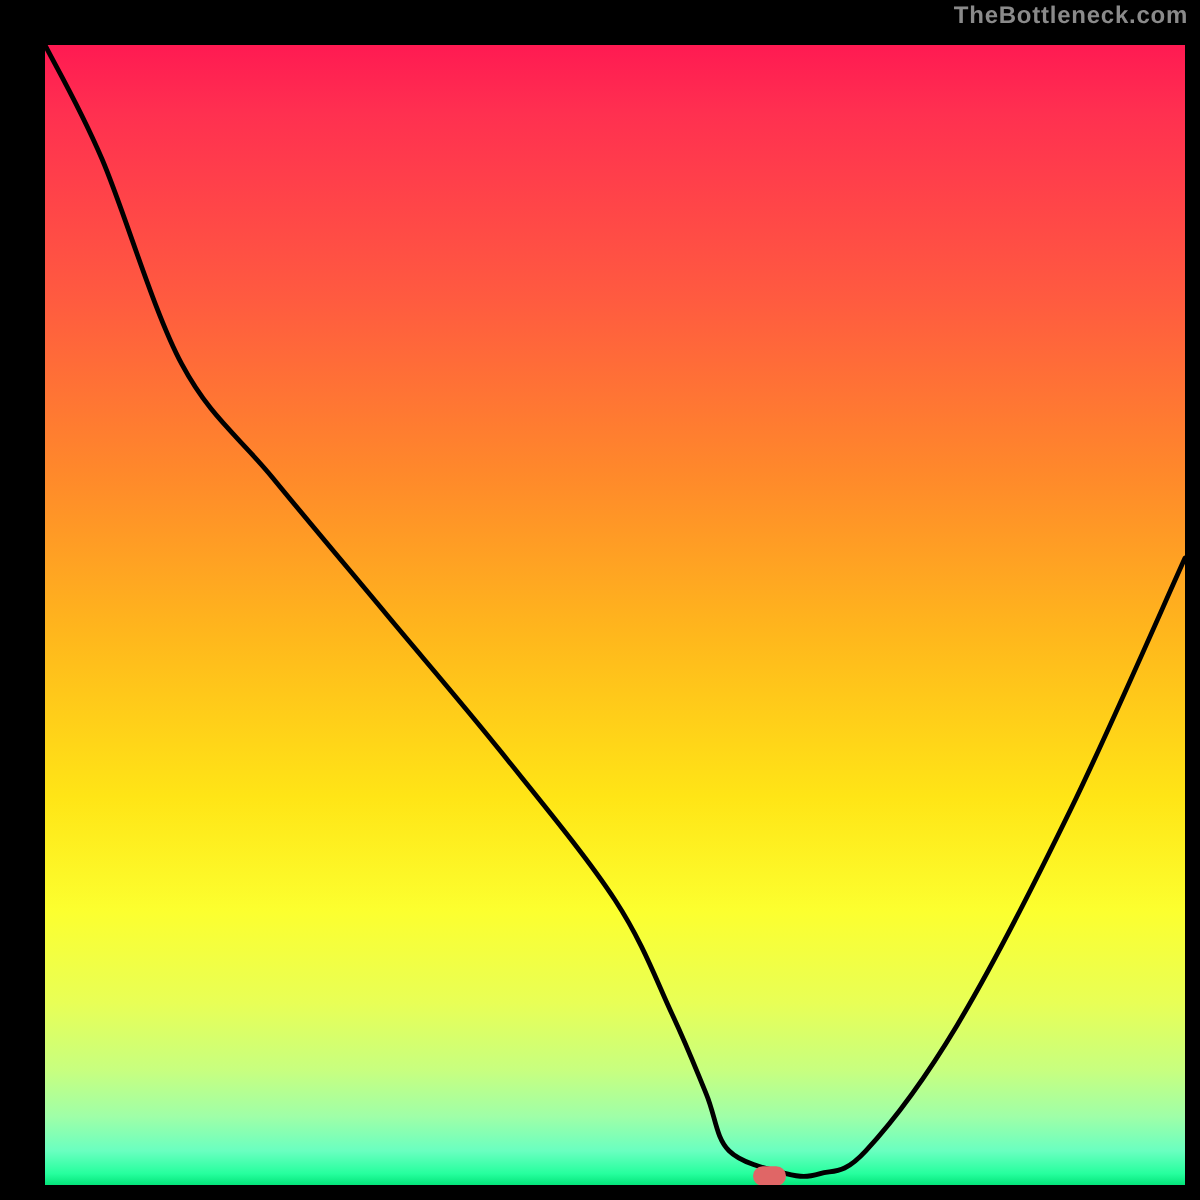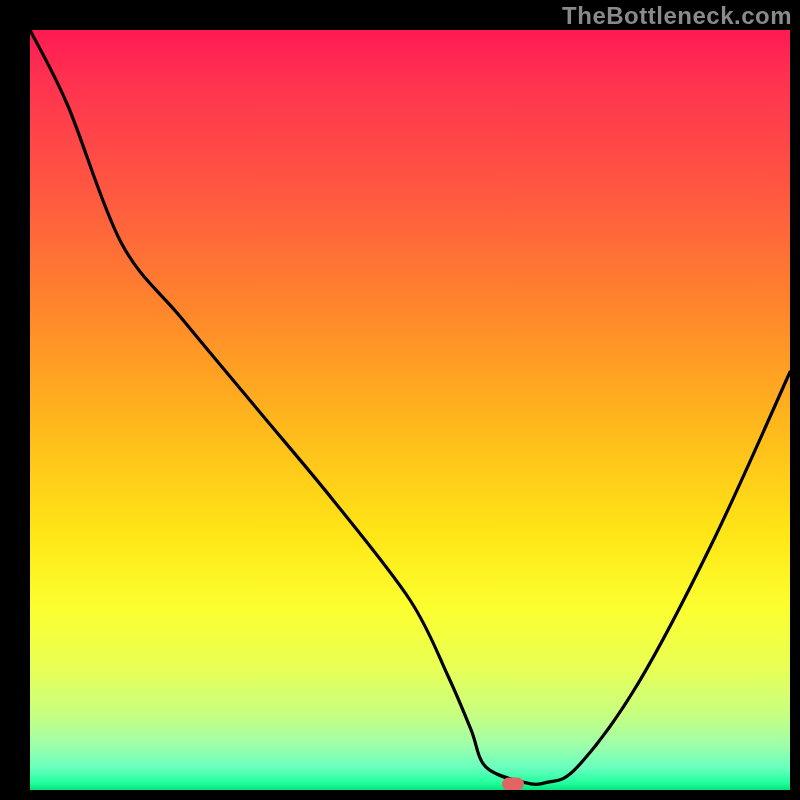--- a/index.html
+++ b/index.html
@@ -14,21 +14,21 @@
     position: relative;
     width: 800px;
     height: 800px;
     background: #000;
   }
   .watermark {
     position: absolute;
     top: 2px;
     right: 8px;
     font-family: Arial, Helvetica, sans-serif;
-    font-size: 24px;
+    font-size: 16px;
     font-weight: 600;
     color: #8a8a8a;
     letter-spacing: 0.5px;
     z-index: 10;
   }
   .plot-area {
     position: absolute;
     left: 30px;
     top: 30px;
     width: 760px;

